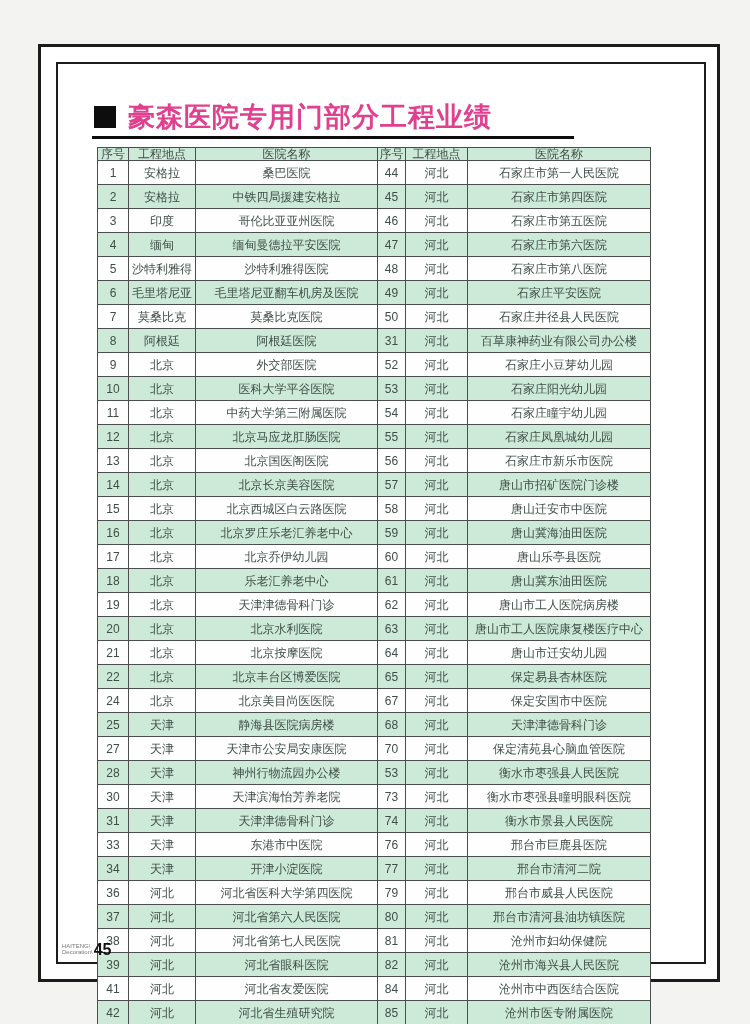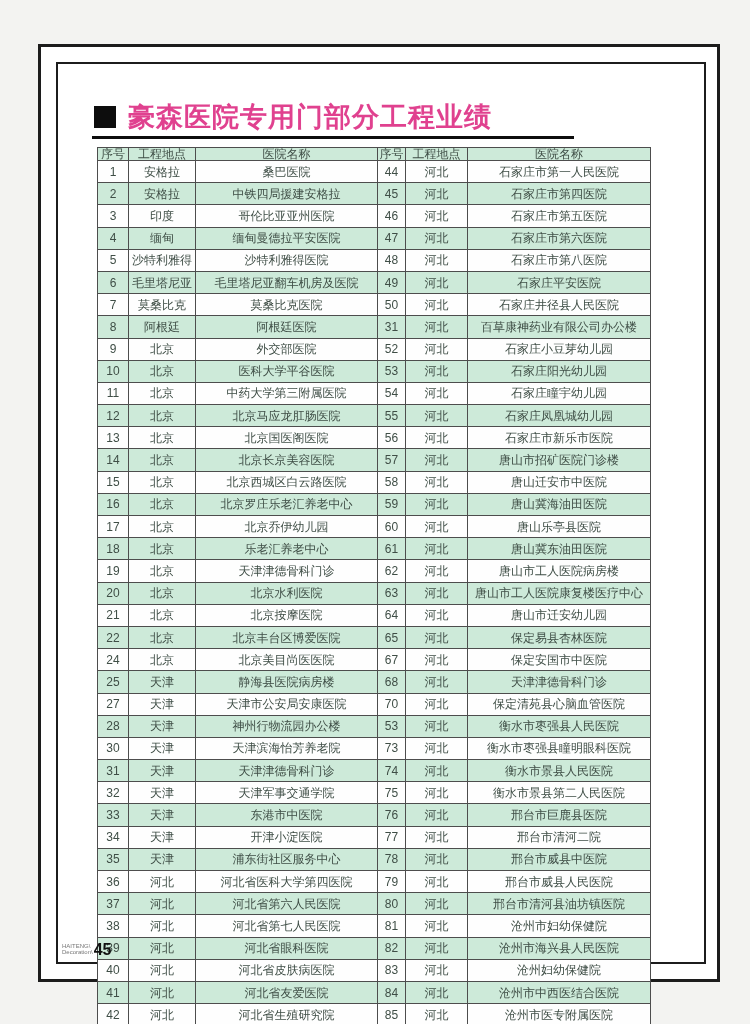--- a/index.html
+++ b/index.html
@@ -305,52 +305,36 @@
           </tr>
           <tr>
             <td>31</td>
             <td>天津</td>
             <td>天津津德骨科门诊</td>
             <td>74</td>
             <td>河北</td>
             <td>衡水市景县人民医院</td>
           </tr>
           <tr>
-            <td>32</td>
-            <td>天津</td>
-            <td>天津军事交通学院</td>
-            <td>75</td>
-            <td>河北</td>
-            <td>衡水市景县第二人民医院</td>
-          </tr>
-          <tr>
             <td>33</td>
             <td>天津</td>
             <td>东港市中医院</td>
             <td>76</td>
             <td>河北</td>
             <td>邢台市巨鹿县医院</td>
           </tr>
           <tr>
             <td>34</td>
             <td>天津</td>
             <td>开津小淀医院</td>
             <td>77</td>
             <td>河北</td>
             <td>邢台市清河二院</td>
           </tr>
           <tr>
-            <td>35</td>
-            <td>天津</td>
-            <td>浦东街社区服务中心</td>
-            <td>78</td>
-            <td>河北</td>
-            <td>邢台市威县中医院</td>
-          </tr>
-          <tr>
             <td>36</td>
             <td>河北</td>
             <td>河北省医科大学第四医院</td>
             <td>79</td>
             <td>河北</td>
             <td>邢台市威县人民医院</td>
           </tr>
           <tr>
             <td>37</td>
             <td>河北</td>
@@ -367,28 +351,20 @@
             <td>河北</td>
             <td>沧州市妇幼保健院</td>
           </tr>
           <tr>
             <td>39</td>
             <td>河北</td>
             <td>河北省眼科医院</td>
             <td>82</td>
             <td>河北</td>
             <td>沧州市海兴县人民医院</td>
-          </tr>
-          <tr>
-            <td>40</td>
-            <td>河北</td>
-            <td>河北省皮肤病医院</td>
-            <td>83</td>
-            <td>河北</td>
-            <td>沧州妇幼保健院</td>
           </tr>
           <tr>
             <td>41</td>
             <td>河北</td>
             <td>河北省友爱医院</td>
             <td>84</td>
             <td>河北</td>
             <td>沧州市中西医结合医院</td>
           </tr>
           <tr>

